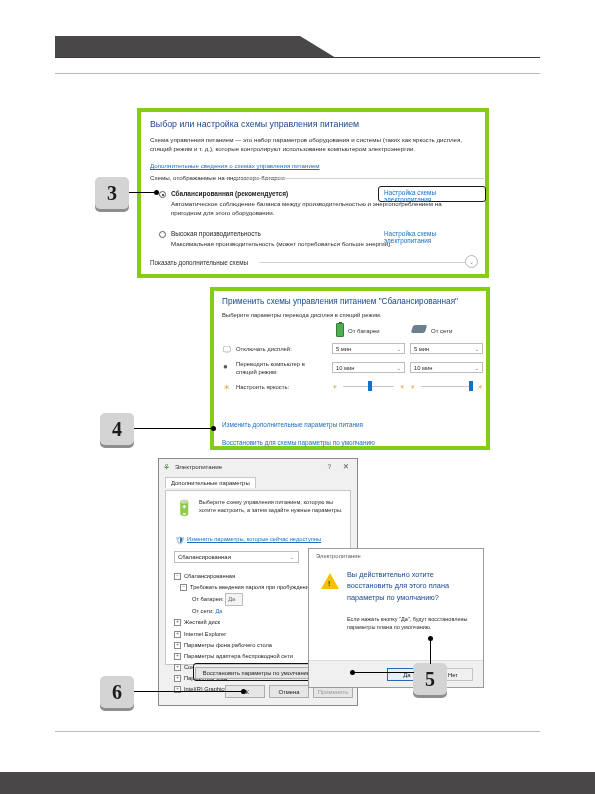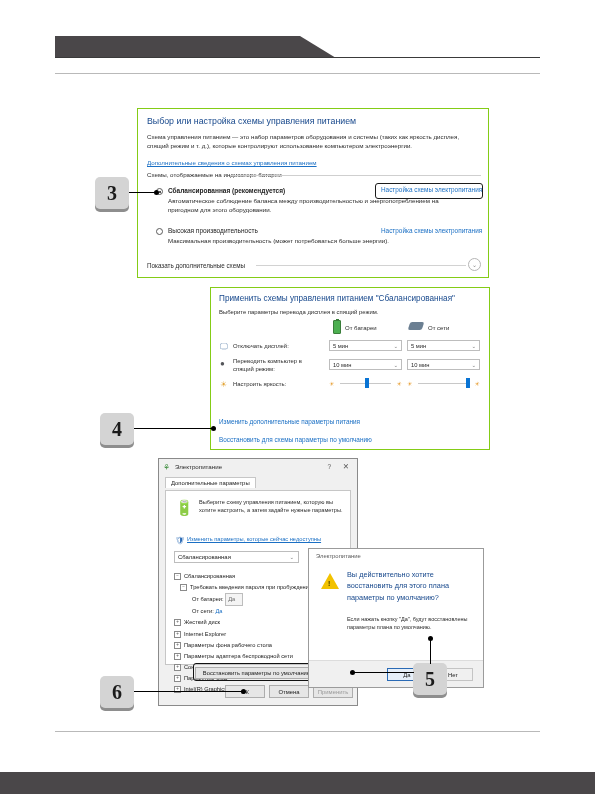--- a/index.html
+++ b/index.html
@@ -21,21 +21,21 @@
 
   
   .callout{position:absolute;width:34px;height:32px;background:#d4d4d4;border-radius:5px;
     box-shadow:0 3px 0 #8e8e8e;display:flex;align-items:center;justify-content:center;
     font-family:"Liberation Serif", serif;font-weight:bold;font-size:20px;color:#1b1b1b;}
   .lead{position:absolute;background:#000;height:1px;}
   .leadv{position:absolute;background:#000;width:1px;}
   .dot{position:absolute;width:5px;height:5px;border-radius:50%;background:#000;}
 
   
-  .panel{position:absolute;background:#ffffff;border:1px solid #84cc16;box-sizing:border-box;}
+  .panel{position:absolute;background:#ffffff;border:4px solid #84cc16;box-sizing:border-box;}
   .wtext{font-size:6.2px;color:#2b2b2b;line-height:1.45;}
   .wlink{font-size:6.2px;color:#1a6fc4;text-decoration:underline;}
   .wlink-nu{font-size:6.4px;color:#1a6fc4;}
 
   
   #p1{left:137px;top:108px;width:352px;height:170px;}
   #p1 .t{position:absolute;left:9px;top:7px;font-size:8.8px;color:#17488c;}
   #p1 .body{position:absolute;left:9px;top:24px;width:334px;}
   #p1 .grp-label{position:absolute;left:9px;top:62px;font-size:6.2px;color:#2b2b2b;background:#fff;padding-right:4px;}
   #p1 .grp-line{position:absolute;left:92px;top:66px;width:251px;height:1px;background:#cfcfcf;}

